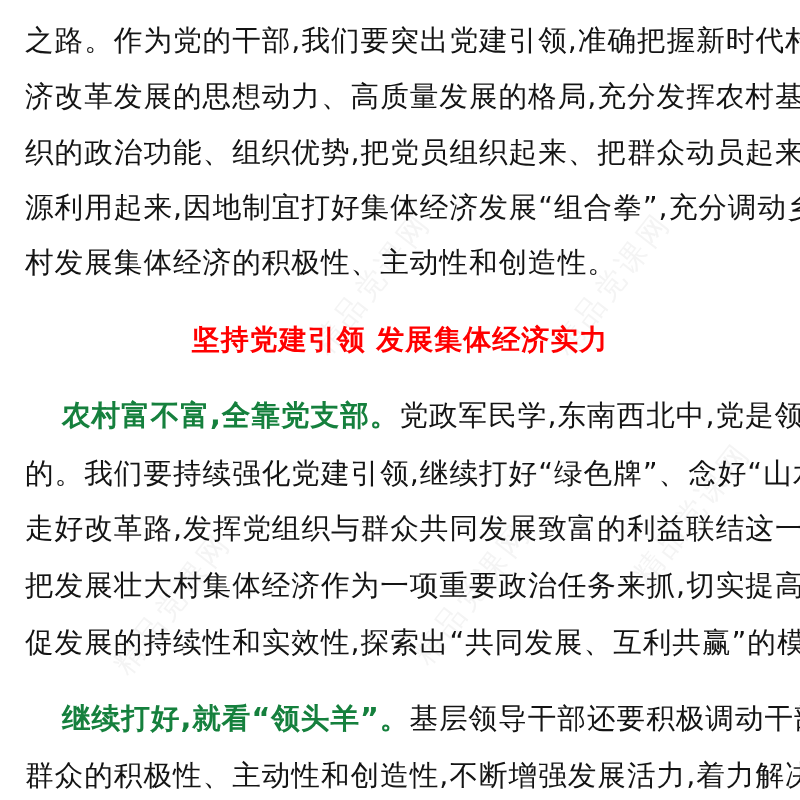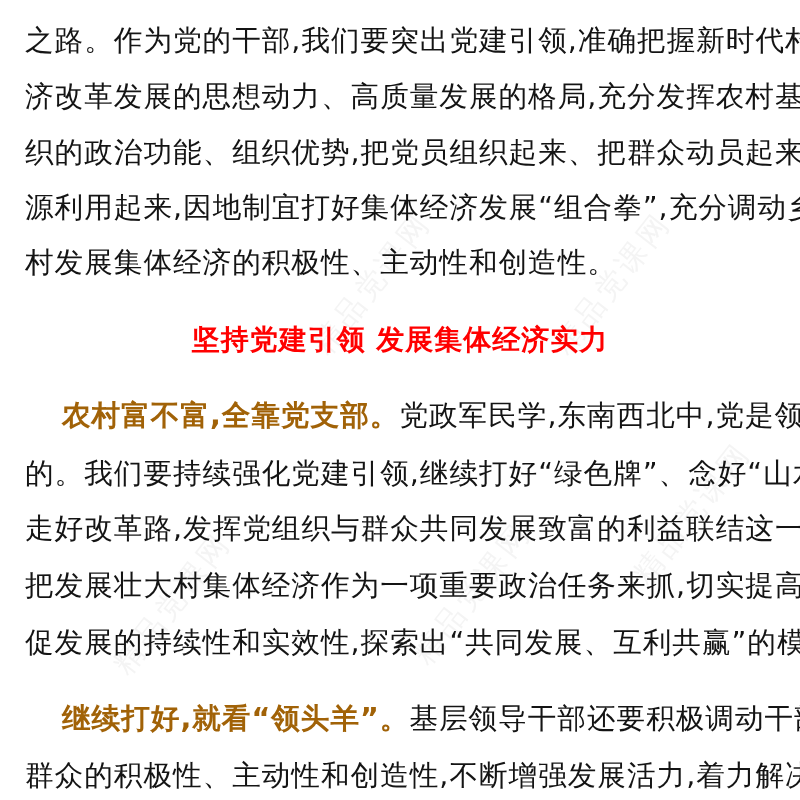--- a/index.html
+++ b/index.html
@@ -26,21 +26,21 @@
       left: 25px;
       width: 750px;
       height: 36px;
       line-height: 36px;
       font-size: 28.6px;
       white-space: nowrap;
       letter-spacing: 1px;
       color: #141414;
     }
     .line.indent { left: 62px; width: 713px; }
-    .bold { font-weight: bold; color: #a16207; margin-top: 23px; }
+    .bold { font-weight: bold; color: #15803d; margin-top: 23px; }
     .heading {
       position: absolute;
       left: 0;
       width: 800px;
       text-align: center;
       font-size: 28px;
       font-weight: bold;
       line-height: 36px;
       height: 36px;
       letter-spacing: 1px;

